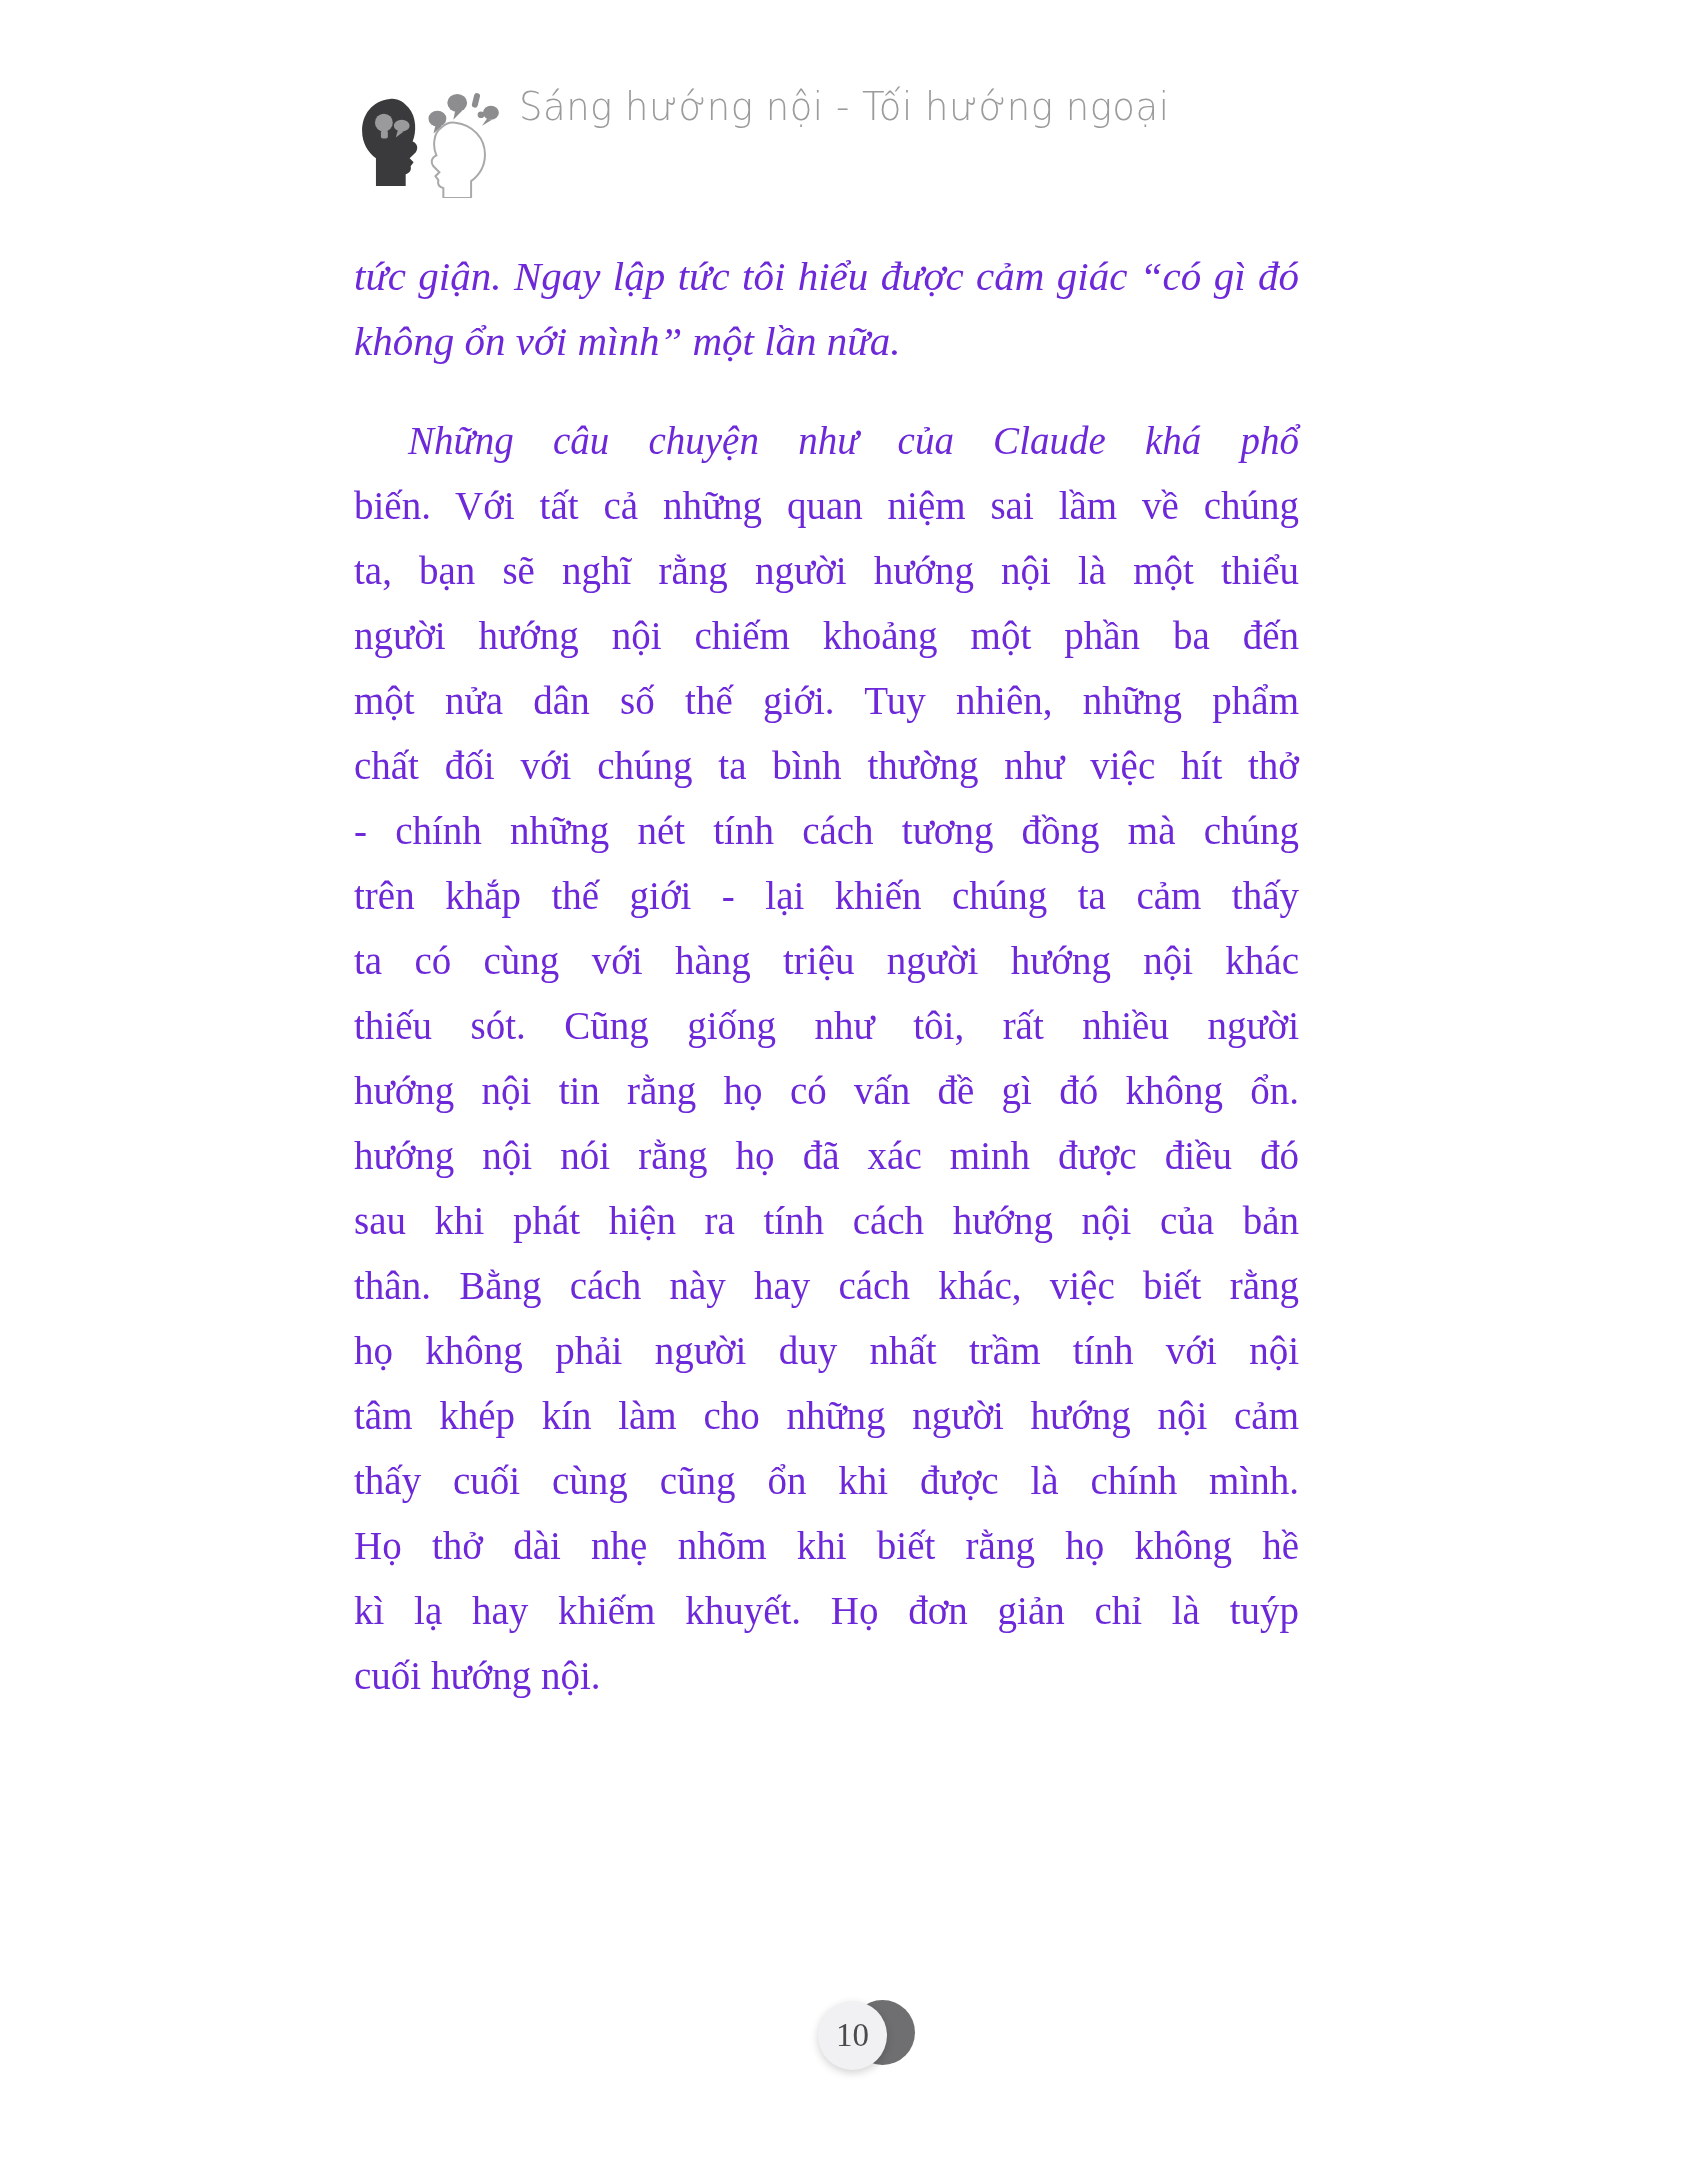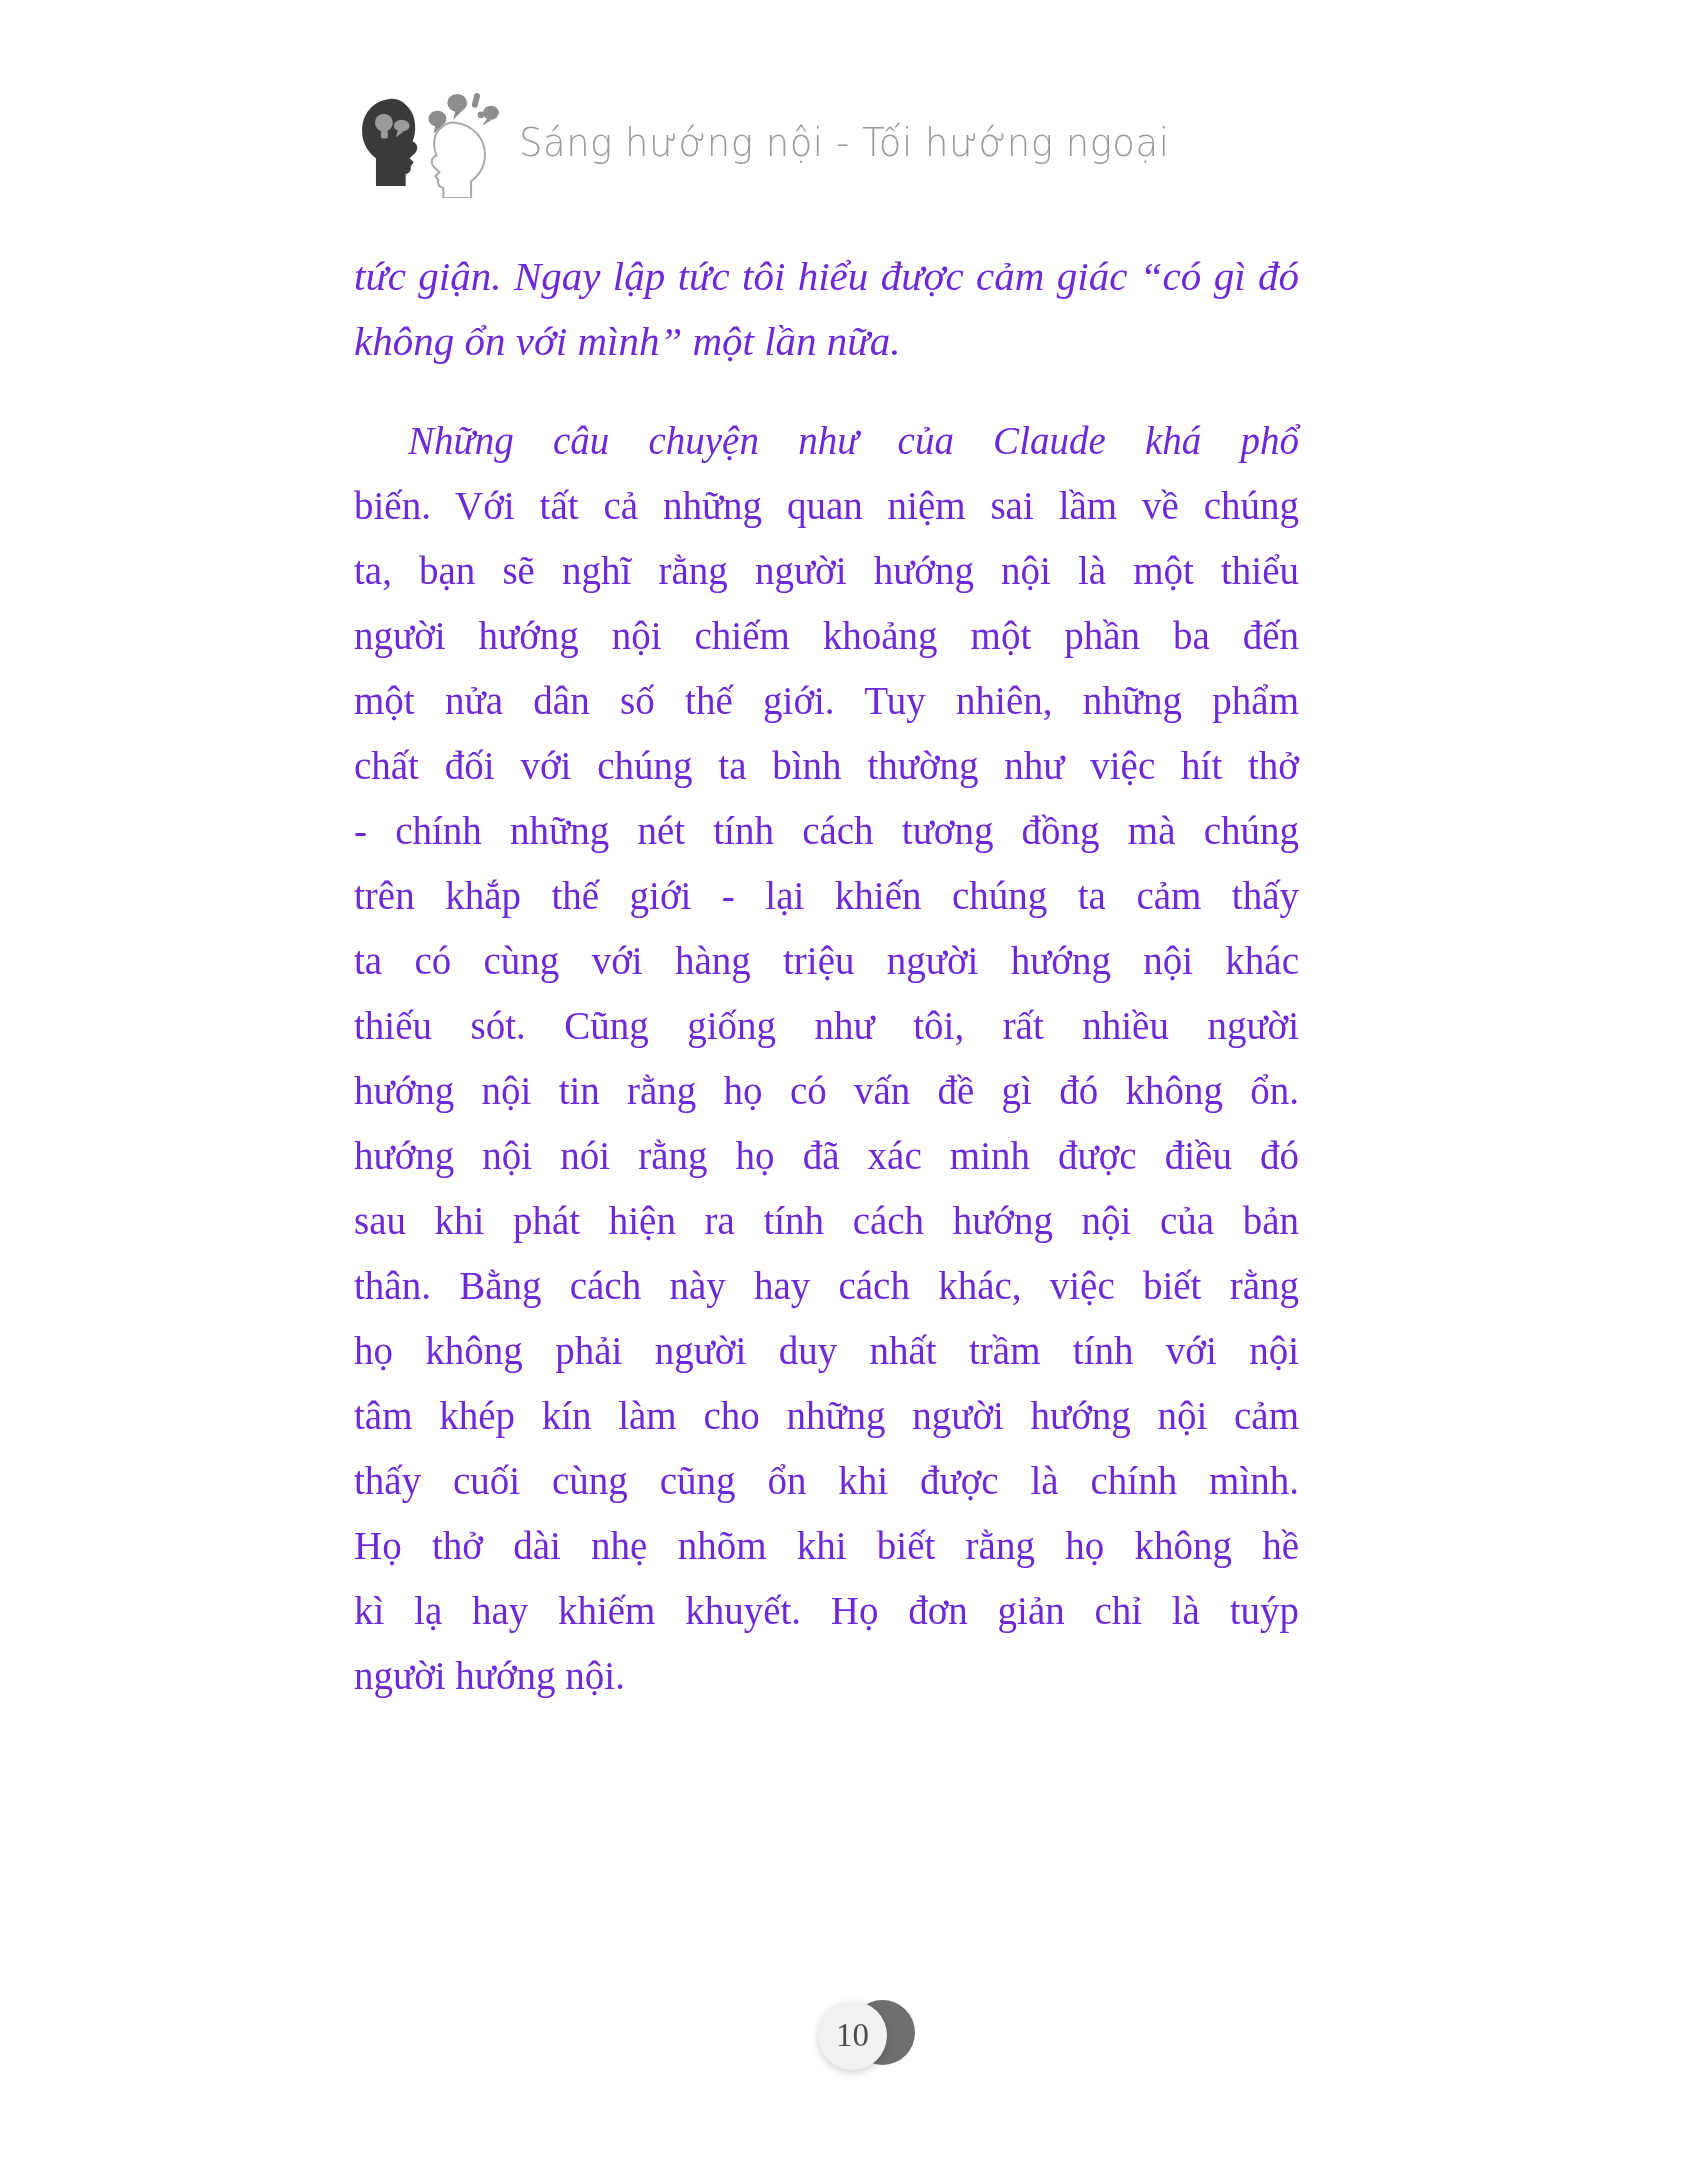--- a/index.html
+++ b/index.html
@@ -11,21 +11,20 @@
     overflow: hidden;
     font-family: "Liberation Serif", "DejaVu Serif", serif;
   }
 
   
   .page-header {
     position: absolute;
     left: 352px;
     top: 87px;
     display: flex;
-    align-items: center;
     gap: 18px;
   }
   .header-icon { width: 149px; height: 111px; flex: 0 0 auto; }
   .header-title {
     font-family: "DejaVu Sans", "Liberation Sans", sans-serif;
     font-weight: 300;
     font-size: 37px;
     letter-spacing: 0.5px;
     color: #9b9b9b;
     white-space: nowrap;
@@ -154,21 +153,21 @@
         <div class="text-line">thiếu sót. Cũng giống như tôi, rất nhiều người</div>
         <div class="text-line">hướng nội tin rằng họ có vấn đề gì đó không ổn.</div>
         <div class="text-line">hướng nội nói rằng họ đã xác minh được điều đó</div>
         <div class="text-line">sau khi phát hiện ra tính cách hướng nội của bản</div>
         <div class="text-line">thân. Bằng cách này hay cách khác, việc biết rằng</div>
         <div class="text-line">họ không phải người duy nhất trầm tính với nội</div>
         <div class="text-line">tâm khép kín làm cho những người hướng nội cảm</div>
         <div class="text-line">thấy cuối cùng cũng ổn khi được là chính mình.</div>
         <div class="text-line">Họ thở dài nhẹ nhõm khi biết rằng họ không hề</div>
         <div class="text-line">kì lạ hay khiếm khuyết. Họ đơn giản chỉ là tuýp</div>
-        <div class="text-line">người hướng nội.</div>
+        <div class="text-line">cuối hướng nội.</div>
       </div>
 
   </div>
 
   <div class="page-badge">
     <div class="badge-moon"></div>
     <div class="badge-disc">
       <span class="badge-number">10</span>
     </div>
   </div>

